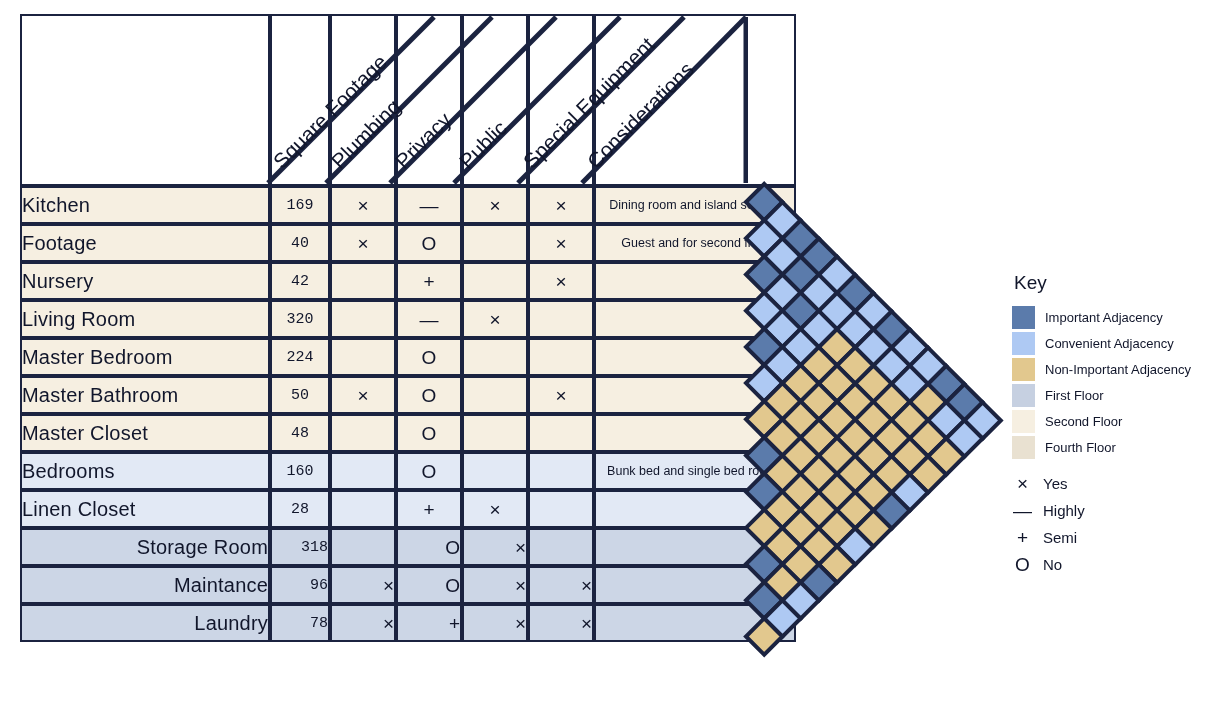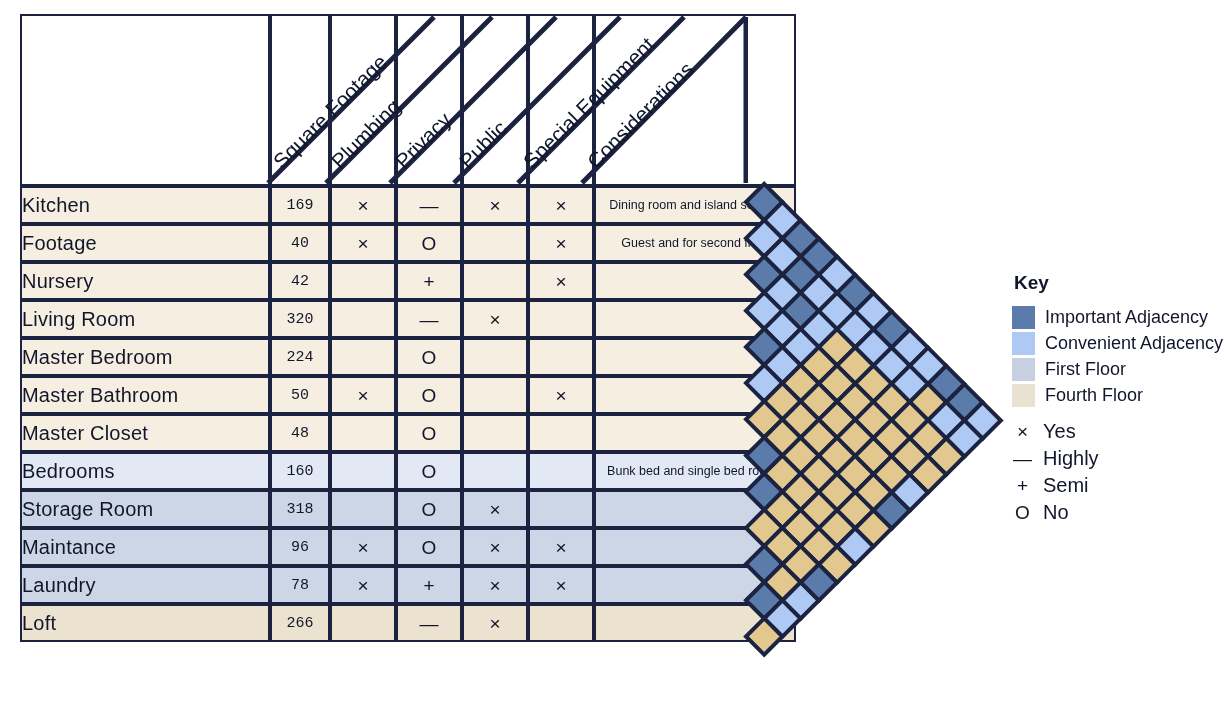--- a/index.html
+++ b/index.html
@@ -24,40 +24,40 @@
   .hdr-cell{height:168px;border-bottom-width:2.5px;}
 
   .rowlabel{font-size:20px;padding-left:9px;letter-spacing:.2px;white-space:nowrap;}
   .sf{font-size:15px;text-align:center;}
   .sym{text-align:center;font-size:19px;line-height:1;}
   .cons{font-size:12.5px;text-align:center;padding:0 4px;white-space:nowrap;}
 
   
   .f-second{background:#f6efe1 !important;}
   .f-third {background:#e2e9f5 !important;}
-  .f-first {background:#ccd6e6 !important;}
+  .f-first {background:#ccd6e6 !important;text-align:right;}
   .f-fourth{background:#ebe2d0 !important;}
 
   
   .diag-head{position:absolute;left:20px;top:14px;width:728px;height:172px;pointer-events:none;}
   .diag-head svg{display:block;}
   .diag-lbl{font-family:"Liberation Sans","DejaVu Sans",sans-serif;font-size:21px;fill:#11162b;}
 
   
   .matrix{position:absolute;left:742px;top:180px;width:262px;height:512px;}
 
   
   .key{position:absolute;left:1012px;top:272px;width:212px;}
-  .key-title{font-size:19px;font-weight:700;margin:0 0 10px 2px;}
+  .key-title{font-size:19px;font-weight:400;margin:0 0 10px 2px;}
   .key-row{display:flex;align-items:center;height:26px;}
   .swatch{width:21px;height:21px;flex:0 0 21px;margin-right:10px;}
-  .key-lbl{font-size:18px;white-space:nowrap;}
+  .key-lbl{font-size:13px;white-space:nowrap;}
   .sym-row{display:flex;align-items:center;height:26px;margin-top:1px;}
   .sym-glyph{width:21px;flex:0 0 21px;margin-right:10px;text-align:center;font-size:19px;line-height:1;}
-  .sym-lbl{font-size:20px;}
+  .sym-lbl{font-size:15px;}
   .gap{height:9px;}
 </style>
 </head>
 <body>
 
 <div id="root">
 
   <div class="table-wrap">
     <table class="prog">
       <tbody id="tbody">
@@ -136,20 +136,29 @@
           <tr>
             <td class="c-name rowlabel f-third">Bedrooms</td>
             <td class="c-sf sf f-third">160</td>
             <td class="c-sym sym f-third"></td>
             <td class="c-sym sym f-third">O</td>
             <td class="c-sym sym f-third"></td>
             <td class="c-sym sym f-third"></td>
             <td class="c-cons cons f-third">Bunk bed and single bed rooms</td>
           </tr>
           <tr>
+            <td class="c-name rowlabel f-third">Linen Closet</td>
+            <td class="c-sf sf f-third">28</td>
+            <td class="c-sym sym f-third"></td>
+            <td class="c-sym sym f-third">+</td>
+            <td class="c-sym sym f-third">×</td>
+            <td class="c-sym sym f-third"></td>
+            <td class="c-cons cons f-third"></td>
+          </tr>
+          <tr>
             <td class="c-name rowlabel f-first">Storage Room</td>
             <td class="c-sf sf f-first">318</td>
             <td class="c-sym sym f-first"></td>
             <td class="c-sym sym f-first">O</td>
             <td class="c-sym sym f-first">×</td>
             <td class="c-sym sym f-first"></td>
             <td class="c-cons cons f-first"></td>
           </tr>
           <tr>
             <td class="c-name rowlabel f-first">Maintance</td>
@@ -161,29 +170,20 @@
             <td class="c-cons cons f-first"></td>
           </tr>
           <tr>
             <td class="c-name rowlabel f-first">Laundry</td>
             <td class="c-sf sf f-first">78</td>
             <td class="c-sym sym f-first">×</td>
             <td class="c-sym sym f-first">+</td>
             <td class="c-sym sym f-first">×</td>
             <td class="c-sym sym f-first">×</td>
             <td class="c-cons cons f-first"></td>
-          </tr>
-          <tr>
-            <td class="c-name rowlabel f-fourth">Loft</td>
-            <td class="c-sf sf f-fourth">266</td>
-            <td class="c-sym sym f-fourth"></td>
-            <td class="c-sym sym f-fourth">—</td>
-            <td class="c-sym sym f-fourth">×</td>
-            <td class="c-sym sym f-fourth"></td>
-            <td class="c-cons cons f-fourth"></td>
           </tr>
         </tbody>
     </table>
   </div>
 
   <div class="diag-head">
     <svg id="diagsvg" width="728" height="176" viewBox="0 0 728 176">
         <line x1="248" y1="169" x2="414" y2="3" stroke="#1b2340" stroke-width="5"></line>
         <line x1="306" y1="169" x2="472" y2="3" stroke="#1b2340" stroke-width="5"></line>
         <line x1="370" y1="169" x2="536" y2="3" stroke="#1b2340" stroke-width="5"></line>
@@ -301,22 +301,30 @@
     <div id="key-swatches">
         <div class="key-row">
           <span class="swatch" style="background: rgb(91, 123, 171); border: 1px solid rgb(91, 123, 171);"></span>
           <span class="key-lbl">Important Adjacency</span>
         </div>
         <div class="key-row">
           <span class="swatch" style="background: rgb(174, 201, 243); border: 1px solid rgb(174, 201, 243);"></span>
           <span class="key-lbl">Convenient Adjacency</span>
         </div>
         <div class="key-row">
+          <span class="swatch" style="background: rgb(226, 200, 142); border: 1px solid rgb(226, 200, 142);"></span>
+          <span class="key-lbl">Non-Important Adjacency</span>
+        </div>
+        <div class="key-row">
           <span class="swatch" style="background: rgb(198, 208, 225); border: 1px solid rgb(198, 208, 225);"></span>
           <span class="key-lbl">First Floor</span>
+        </div>
+        <div class="key-row">
+          <span class="swatch" style="background: rgb(246, 239, 225); border: 1px solid rgb(246, 239, 225);"></span>
+          <span class="key-lbl">Second Floor</span>
         </div>
         <div class="key-row">
           <span class="swatch" style="background: rgb(233, 225, 209); border: 1px solid rgb(233, 225, 209);"></span>
           <span class="key-lbl">Fourth Floor</span>
         </div>
       </div>
     <div class="gap"></div>
     <div id="key-symbols">
         <div class="sym-row">
           <span class="sym-glyph">×</span>

